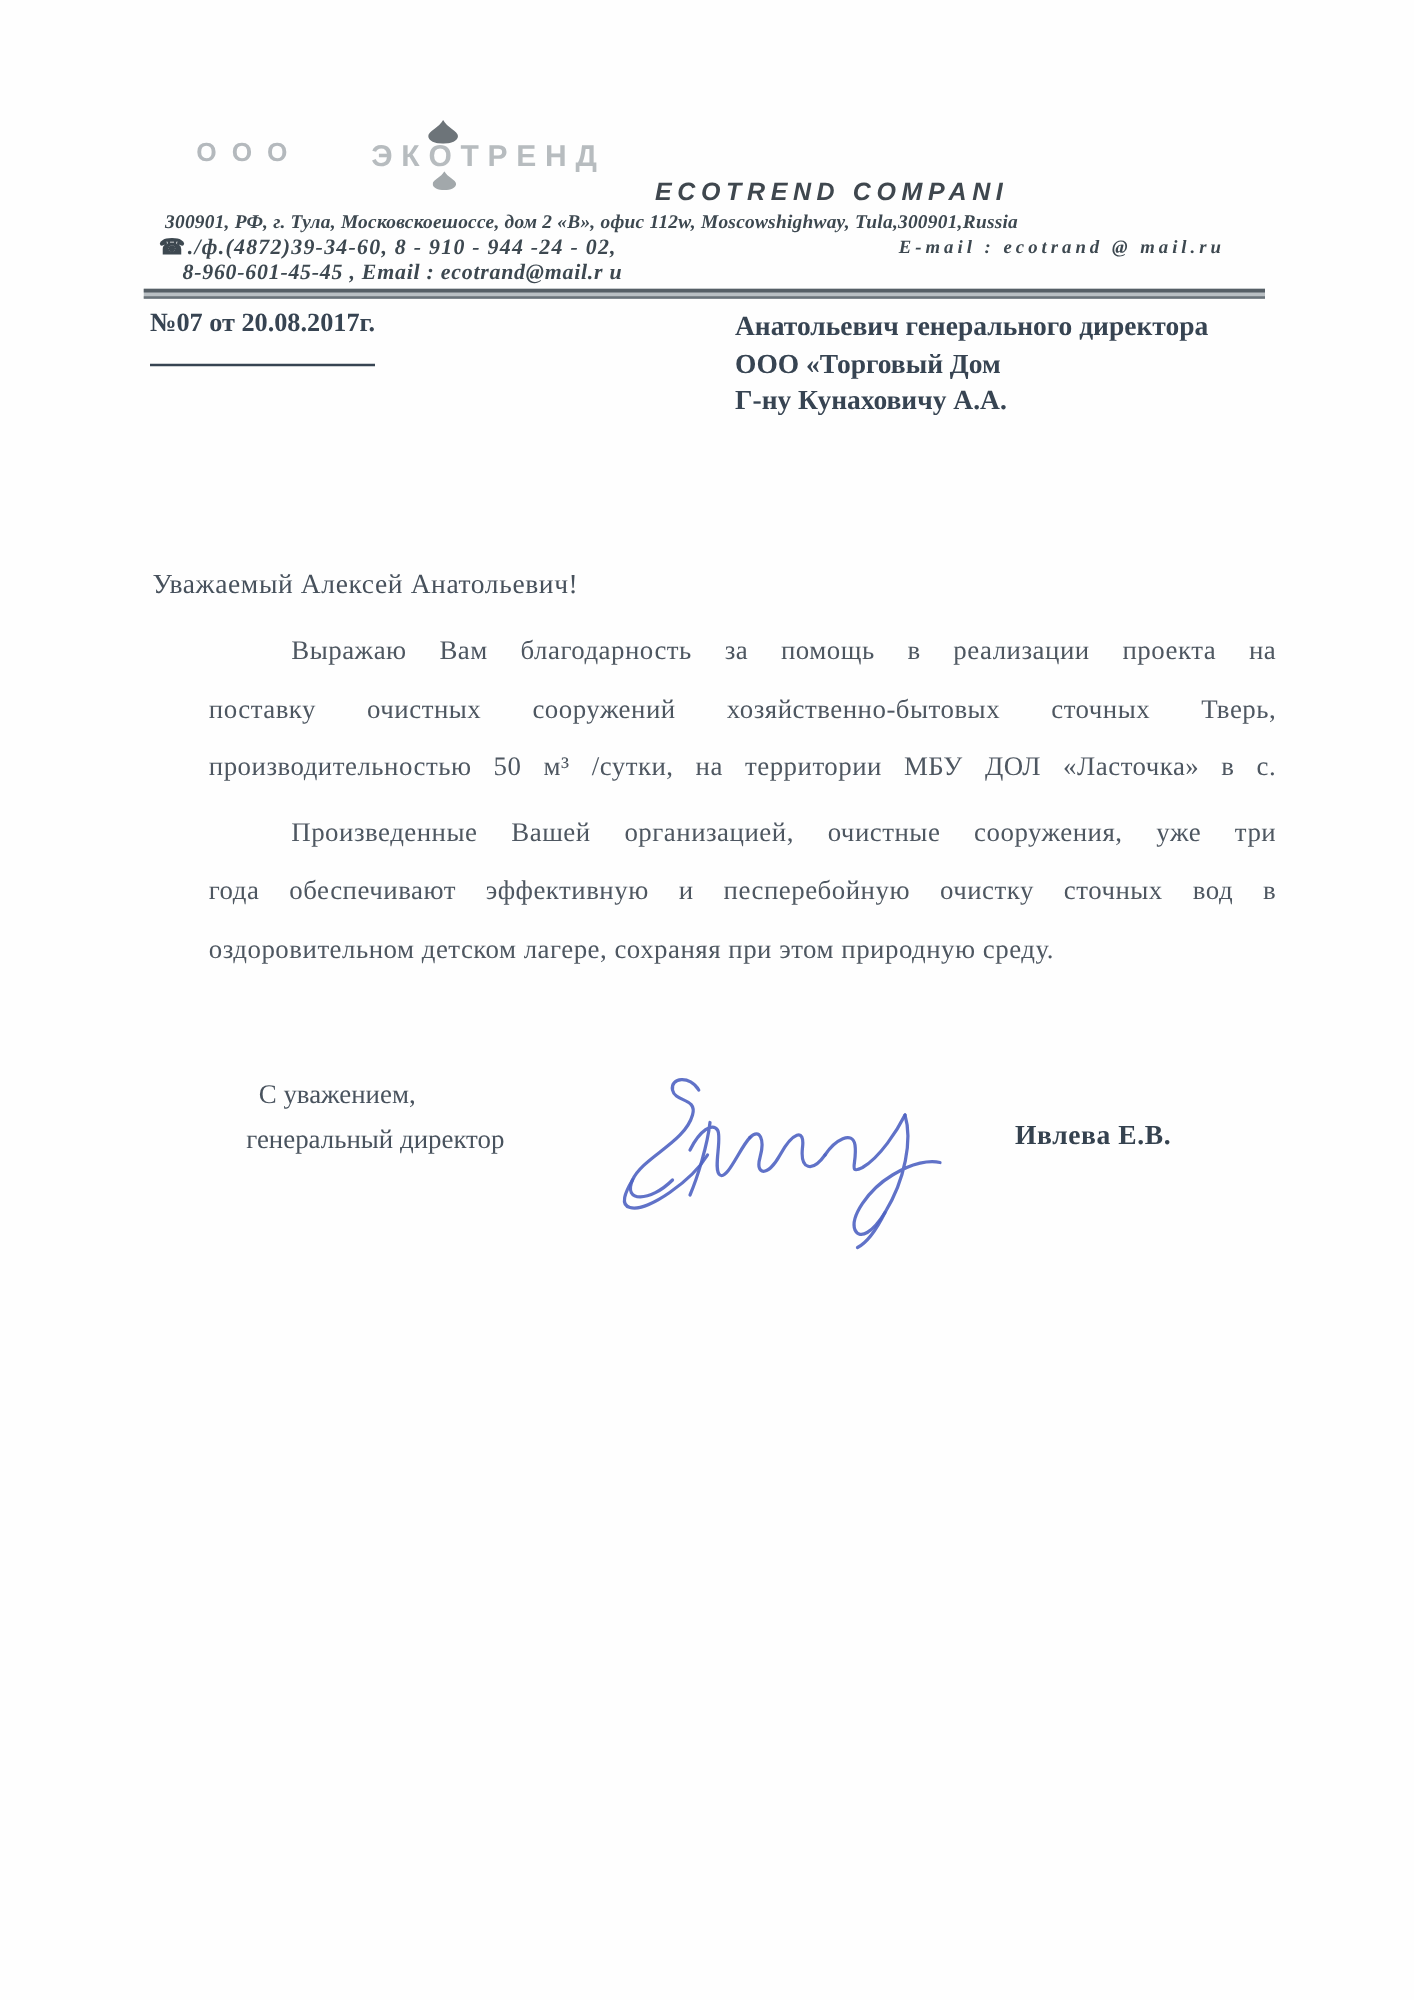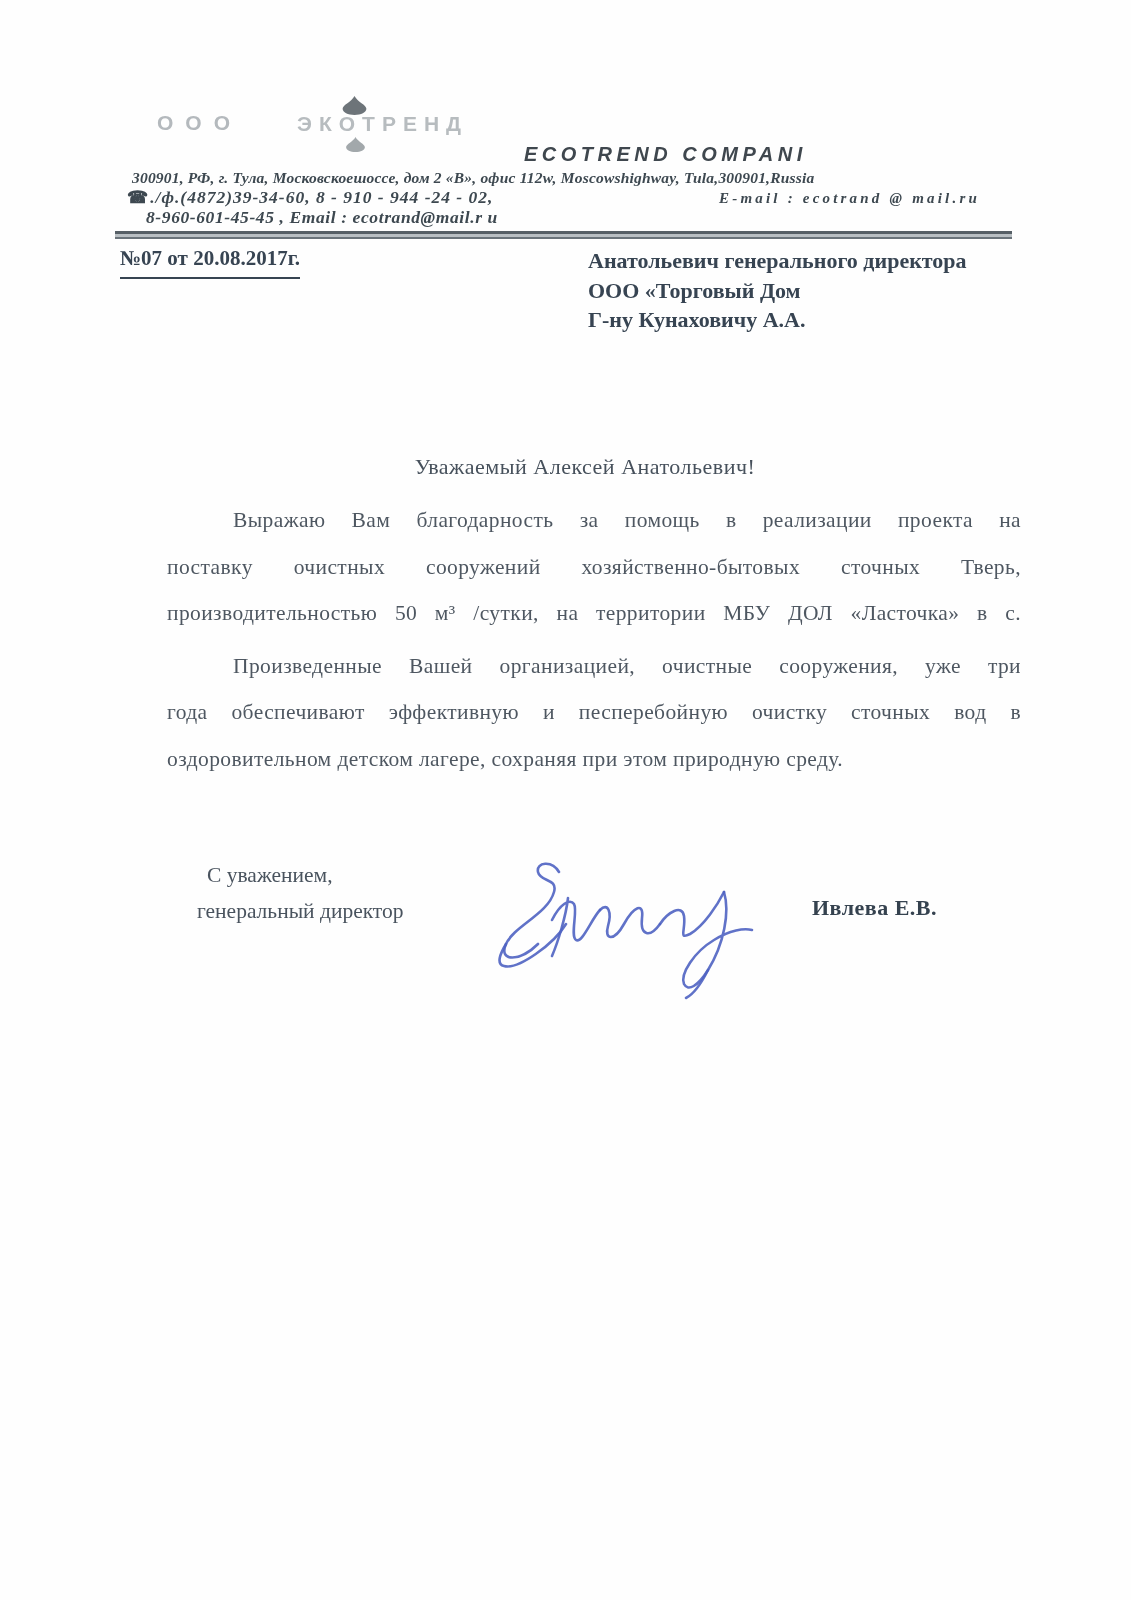--- a/index.html
+++ b/index.html
@@ -14,21 +14,21 @@
 
   
   .logo-ooo {
     position: absolute; left: 157px; top: 111px;
     font-family: "Liberation Sans", sans-serif;
     font-size: 21px; letter-spacing: 12px; color: #b4b9bd; font-weight: 600;
   }
   .logo-brand {
     position: absolute; left: 297px; top: 112px;
     font-family: "Liberation Sans", sans-serif;
-    font-size: 21px; letter-spacing: 7px; color: #b7bcbf; font-weight: 600;
+    font-size: 24px; letter-spacing: 7px; color: #b7bcbf; font-weight: 600;
   }
   .drop-top { position: absolute; left: 342px; top: 96px; width: 25px; height: 19px; }
   .drop-top path { fill: #6d7479; }
   .drop-bottom { position: absolute; left: 346px; top: 137px; width: 19px; height: 15px; }
   .drop-bottom path { fill: #a2a8ab; }
 
   .company-en {
     position: absolute; left: 524px; top: 143px;
     font-family: "Liberation Sans", sans-serif;
     font-style: italic; font-weight: bold;
@@ -64,32 +64,32 @@
     background: #b9bfc3;
     border-top: 3px solid #565f66;
     border-bottom: 2px solid #6a737a;
     box-sizing: border-box;
   }
 
   
   .ref {
     position: absolute; left: 120px; top: 246px;
     font-size: 21px; font-weight: bold; color: #374452;
-    border-bottom: 2px solid #374452; padding-bottom: 6px;
+    border-bottom: 2px solid #374452; padding-bottom: 20px;
   }
   .recipient {
     position: absolute; left: 588px; top: 246px;
     font-size: 22px; font-weight: bold; color: #374452;
     line-height: 29.5px; width: 440px;
   }
 
   
   .salutation {
-    position: absolute; left: 140px; top: 454px; width: 890px;
-    text-align: center; font-size: 22px; color: #47515c;
+    position: absolute; left: 122px; top: 454px; width: 890px;
+    text-align: left; font-size: 22px; color: #47515c;
     letter-spacing: 0.5px;
   }
   .body-text {
     position: absolute; left: 130px; top: 497px; width: 891px;
     font-size: 21.5px; color: #4e5761; letter-spacing: 0.4px;
   }
   .body-text .line {
     text-align: justify; text-align-last: justify;
     line-height: 46.5px; height: 46.5px; overflow: visible; margin-left: 37px;
   }

